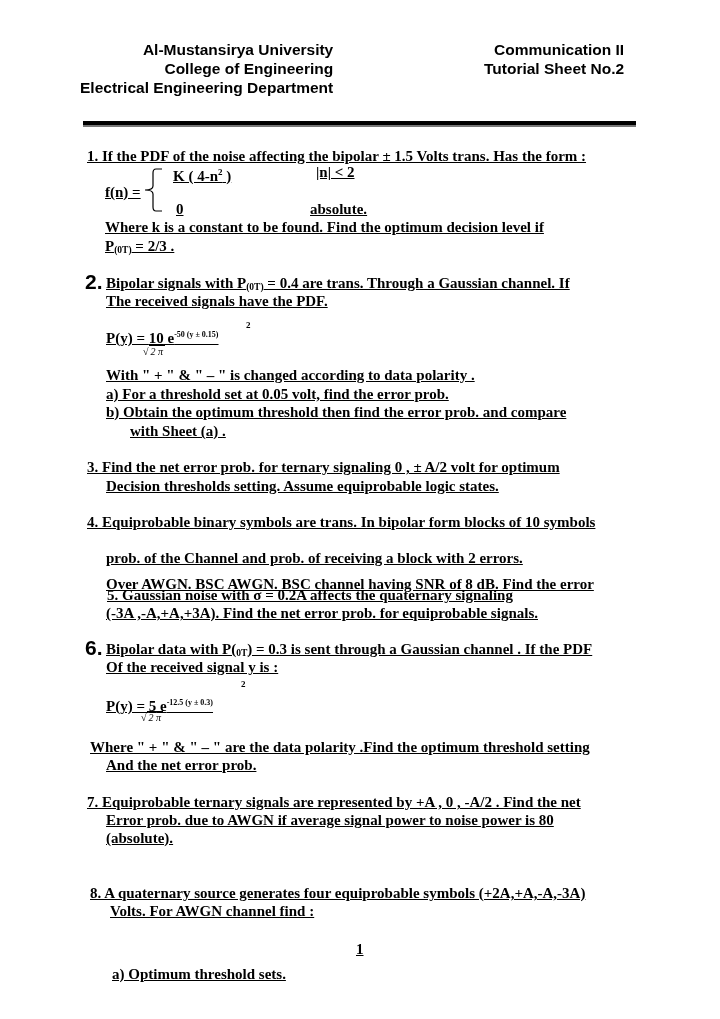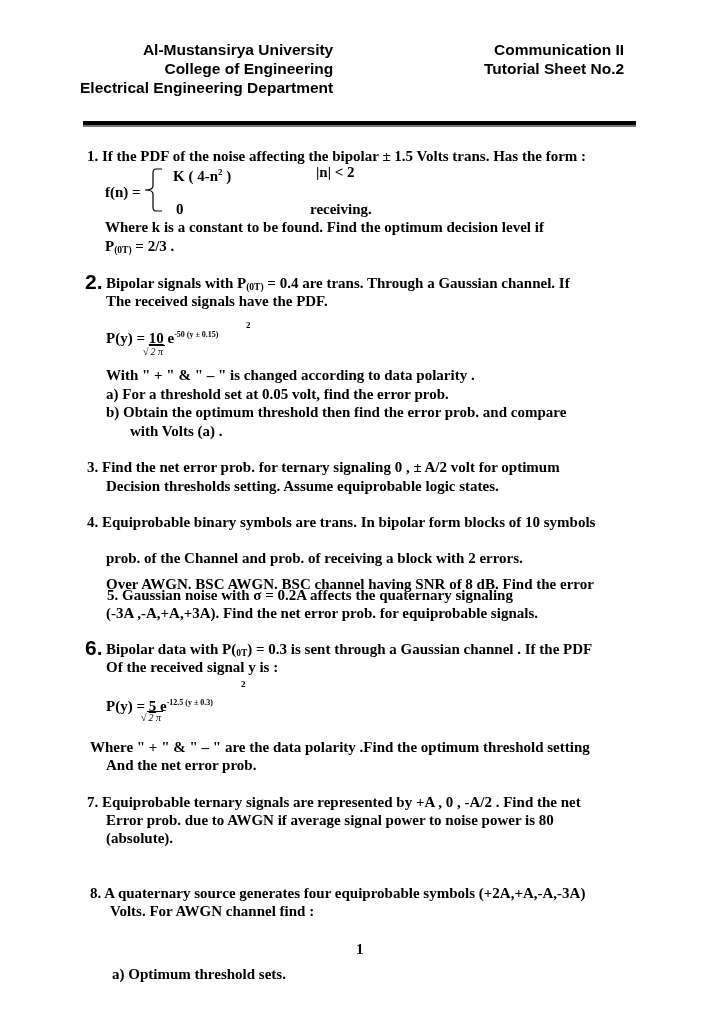--- a/index.html
+++ b/index.html
@@ -1,19 +1,19 @@
 <!DOCTYPE html>
 <html><head>
 <meta charset="utf-8">
 <style>
   html, body { margin: 0; padding: 0; background: #ffffff; }
   body { width: 720px; height: 1019px; position: relative; overflow: hidden; color: #000; }
   .abs { position: absolute; white-space: nowrap; }
   .hdr { font-family: "Liberation Sans", sans-serif; font-weight: bold; font-size: 15.5px; line-height: 19px; text-align: right; }
-  .t { font-family: "Liberation Serif", serif; font-weight: bold; font-size: 15px; line-height: 18px; }
+  .t { font-family: "Liberation Serif", serif; font-weight: bold; font-size: 15px; line-height: 18px; text-decoration: underline; }
   .big { font-family: "Liberation Sans", sans-serif; font-weight: bold; font-size: 21px; line-height: 20px; }
   .sub { font-size: 9.5px; vertical-align: -2px; }
   .sup { font-size: 9px; vertical-align: 6px; }
   .supsm { font-size: 8px; vertical-align: 6px; }
   .tiny { font-family: "Liberation Serif", serif; font-weight: bold; font-size: 9px; }
   .u { text-decoration: underline; }
   .rule { position: absolute; left: 83px; width: 553px; }
   .sqrt { font-family: "Liberation Serif", serif; font-size: 10px; font-style: italic; font-weight: normal; }
   .sqrt .bar { border-top: 1px solid #000; padding: 0 2px; }
 </style>
@@ -36,40 +36,40 @@
 <div class="abs t" style="left:87px; top:147px;">1.  If the PDF of the noise affecting the bipolar ± 1.5 Volts trans. Has the form  :</div>
 <div class="abs t" style="left:105px; top:183px;">f(n) =</div>
 <svg class="abs" style="left:143px; top:166px;" width="20" height="48">
   <path d="M19 3 L13 3 Q10 3 10 7 L10 20 Q10 24 2 24 Q10 24 10 28 L10 41 Q10 45 13 45 L19 45" fill="none" stroke="#000" stroke-width="1.2"></path>
 </svg>
 <div class="abs t" style="left:173px; top:163px;">
   <span>K ( 4-n</span><span class="sup">2</span><span> )</span>
 </div>
 <div class="abs t" style="left:316px; top:163px;">|n| &lt; 2</div>
 <div class="abs t" style="left:176px; top:200px;">0</div>
-<div class="abs t" style="left:310px; top:200px;">receiving.</div>
+<div class="abs t" style="left:310px; top:200px;">absolute.</div>
 <div class="abs t" style="left:105px; top:218px;">Where k is a constant to be found. Find the optimum decision level if</div>
 <div class="abs t" style="left:105px; top:237px;">
   <span>P</span><span class="sub">(0T)</span><span> = 2/3 .</span>
 </div>
 
 <div class="abs big" style="left:85px; top:272px;">2.</div>
 <div class="abs t" style="left:106px; top:274px;">
   <span>Bipolar signals with P</span><span class="sub">(0T)</span><span> = 0.4 are trans. Through a Gaussian channel. If</span>
 </div>
 <div class="abs t" style="left:106px; top:292px;">The received signals have the PDF.</div>
 <div class="abs t" style="left:106px; top:326px;">
   <span>P(y) = </span><span class="u">10</span><span> e</span><span class="supsm">-50 (y ± 0.15)</span>
 </div>
 <div class="abs tiny" style="left:246px; top:320px;">2</div>
 <div class="abs sqrt" style="left:143px; top:346px;">√<span class="bar">2 π</span></div>
 <div class="abs t" style="left:106px; top:366px;">With " + " &amp; " – " is changed according to data polarity .</div>
 <div class="abs t" style="left:106px; top:385px;">a) For a threshold set at 0.05 volt, find the error prob.</div>
 <div class="abs t" style="left:106px; top:403px;">b)  Obtain the optimum threshold then find the error prob. and compare</div>
-<div class="abs t" style="left:130px; top:422px;">with  Volts (a) .</div>
+<div class="abs t" style="left:130px; top:422px;">with  Sheet (a) .</div>
 
 <div class="abs t" style="left:87px; top:458px;">3.  Find the net error prob. for ternary signaling 0 , ± A/2 volt for optimum</div>
 <div class="abs t" style="left:106px; top:477px;">Decision thresholds setting. Assume equiprobable logic states.</div>
 
 <div class="abs t" style="left:87px; top:513px;">4.  Equiprobable binary symbols are trans. In bipolar form blocks of 10 symbols</div>
 <div class="abs t" style="left:106px; top:531px;margin-top:44px;">Over AWGN. BSC AWGN. BSC channel having SNR of 8 dB. Find the error</div>
 <div class="abs t" style="left:106px; top:549px;">prob. of the Channel and prob. of receiving a block with 2 errors.</div>
 
 <div class="abs t" style="left:87px; top:586px;margin-left:20px;">5. Gaussian noise with σ = 0.2A affects the quaternary signaling</div>
 <div class="abs t" style="left:106px; top:604px;">(-3A ,-A,+A,+3A). Find the net error prob. for equiprobable signals.</div>

